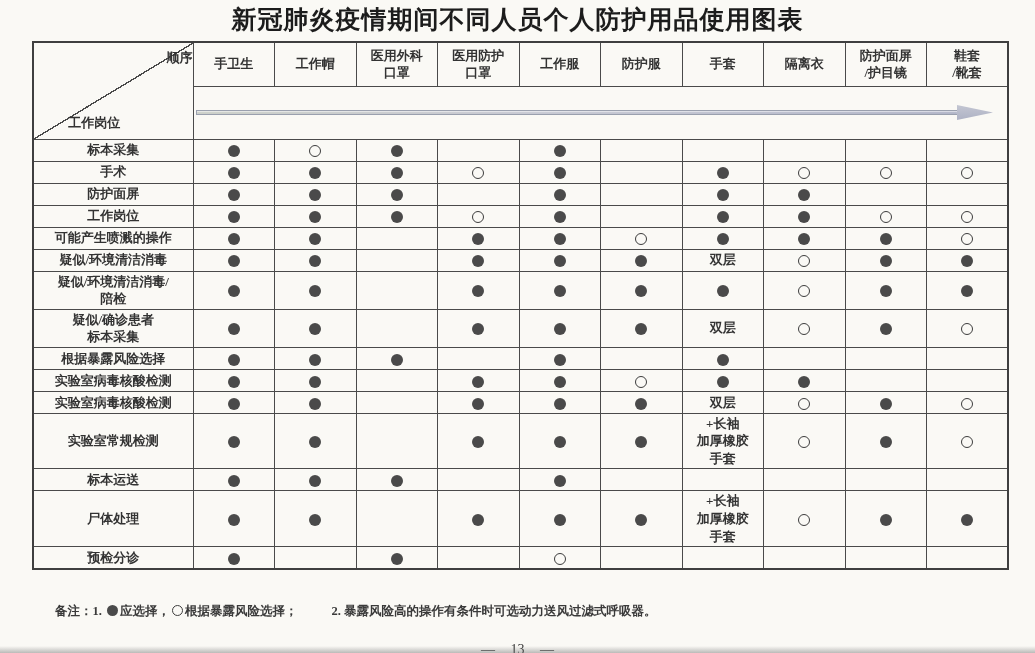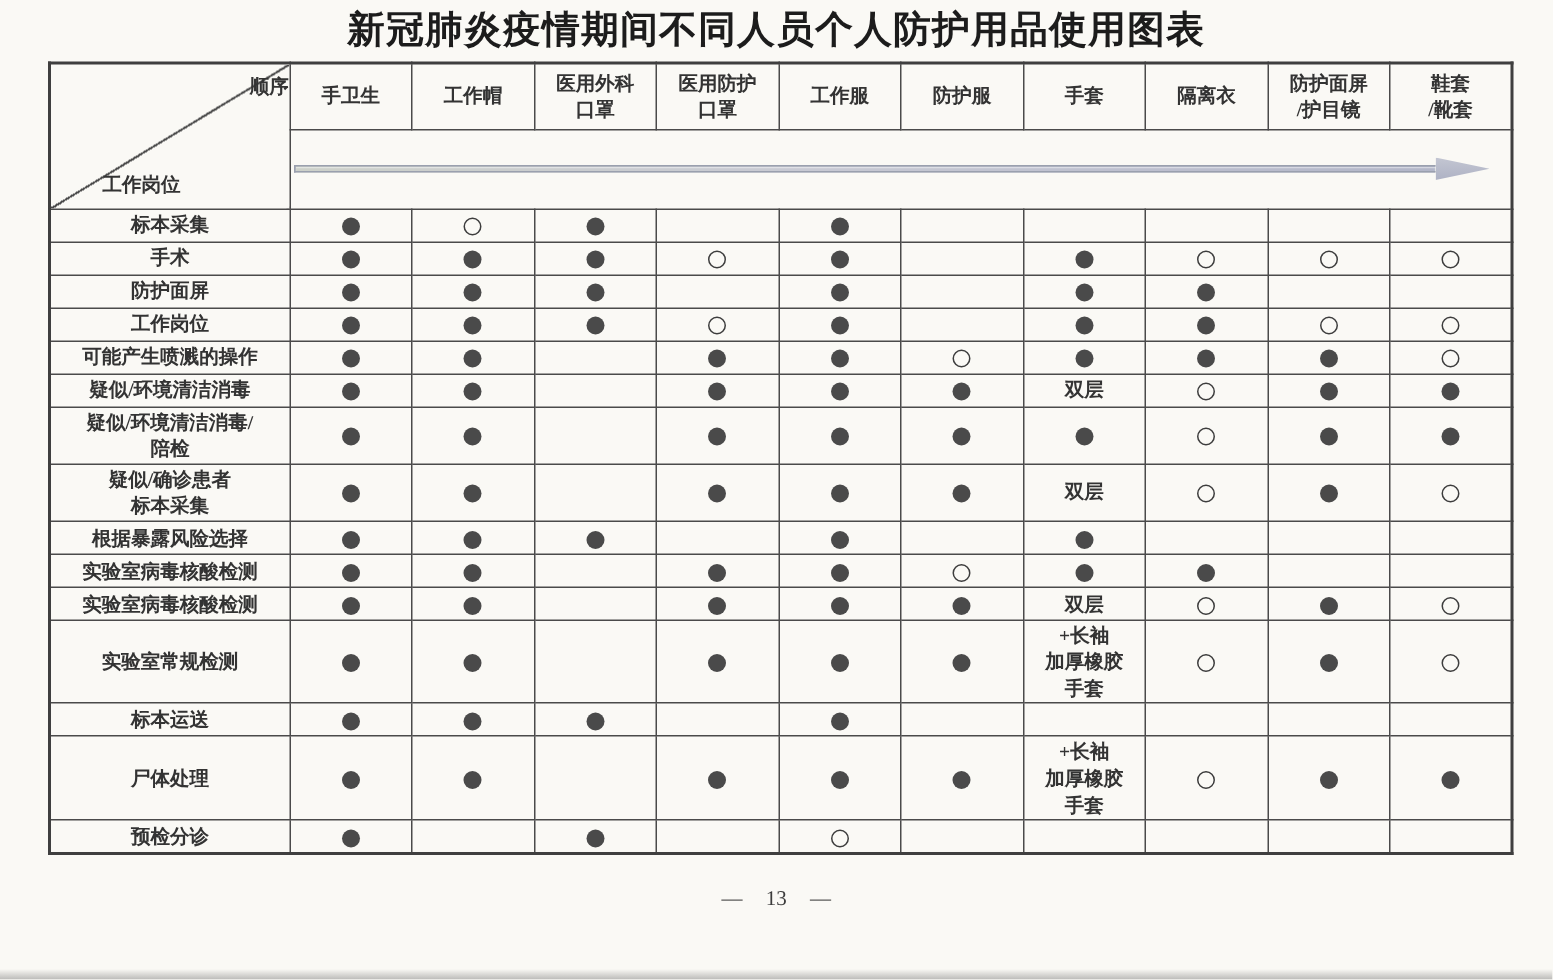--- a/index.html
+++ b/index.html
@@ -345,17 +345,18 @@
           <td><span class="dot open"></span></td>
           <td></td>
           <td></td>
           <td></td>
           <td></td>
           <td></td>
         </tr>
       </tbody>
   </table>
 
+  <p class="note"><span>备注：</span><span>1. </span><span class="dot small-f"></span><span>应选择，</span><span class="dot small-o"></span><span>根据暴露风险选择；</span><span class="gap"></span><span>2. 暴露风险高的操作有条件时可选动力送风过滤式呼吸器。</span></p>
 
   <div class="pageno">— 13 —</div>
 
   <div class="scan-edge"></div>
 </div>
 
 </body></html>

